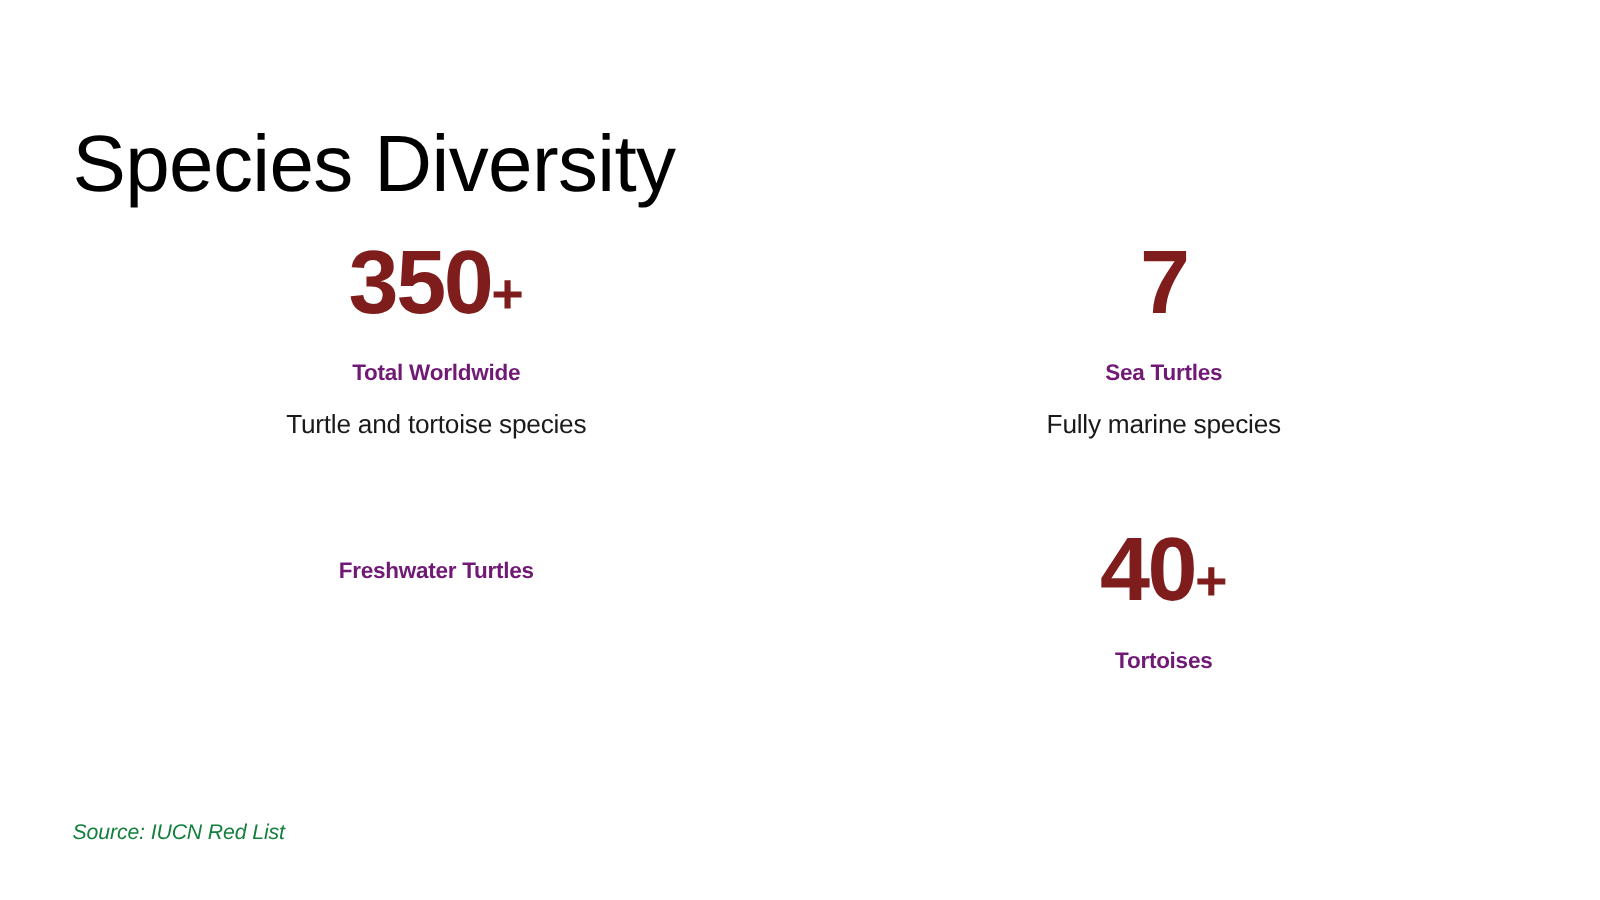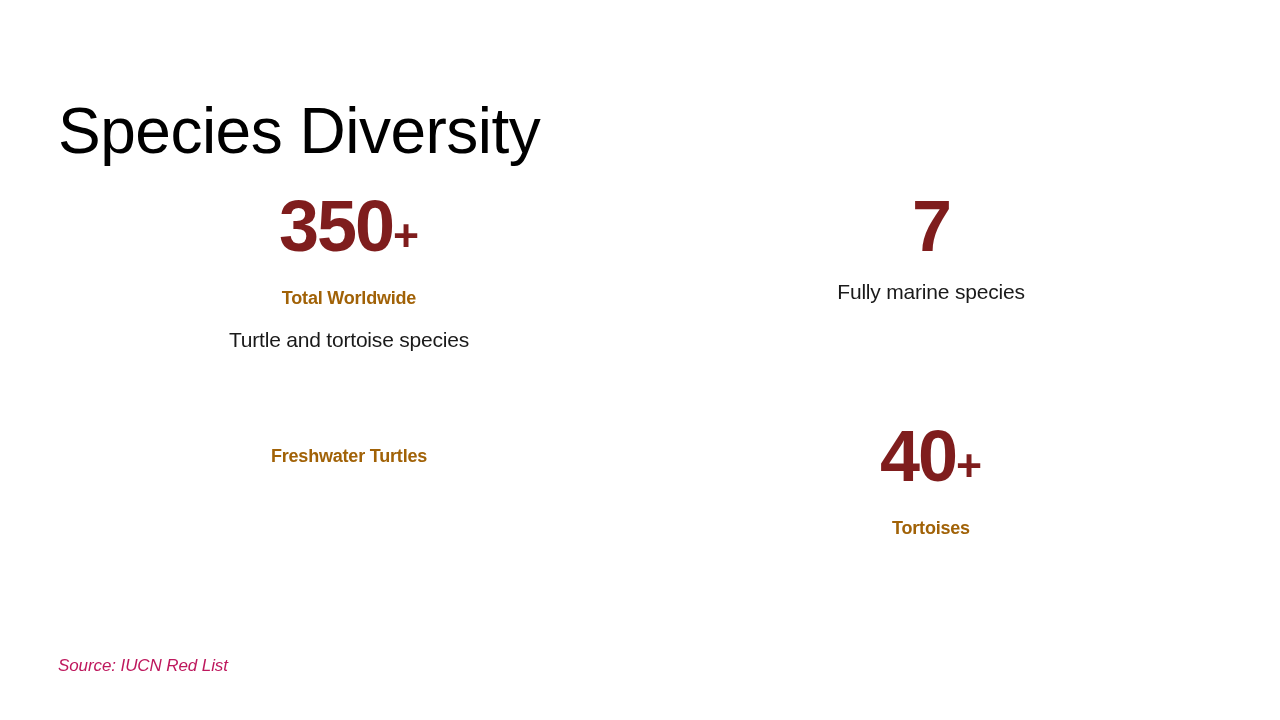--- a/index.html
+++ b/index.html
@@ -70,21 +70,21 @@
     letter-spacing: 0;
     vertical-align: baseline;
   }
 
   .stat-label {
     margin-top: 26px;
     font-size: 18px;
     font-weight: 700;
     letter-spacing: -0.2px;
     line-height: 1.2;
-    color: #a16207;
+    color: #701a75;
     white-space: nowrap;
   }
 
   .stat-desc {
     margin-top: 17px;
     font-size: 21px;
     font-weight: 400;
     letter-spacing: -0.2px;
     line-height: 1.2;
     color: #1a1a1a;
@@ -97,41 +97,42 @@
 
   
   .source-note {
     position: absolute;
     left: 58px;
     top: 656px;
     font-size: 17px;
     font-style: italic;
     font-weight: 400;
     letter-spacing: -0.1px;
-    color: #be185d;
+    color: #15803d;
     white-space: nowrap;
   }
 </style>
 </head>
 <body>
 
 <div class="slide">
 
   <h1 class="slide-title">Species Diversity</h1>
 
   <div class="stat-grid">
 
     <div class="stat-block">
       <div class="stat-value"><span>350</span><span class="stat-suffix">+</span></div>
       <div class="stat-label">Total Worldwide</div>
       <div class="stat-desc">Turtle and tortoise species</div>
     </div>
 
     <div class="stat-block">
       <div class="stat-value"><span>7</span><span class="stat-suffix"></span></div>
+      <div class="stat-label">Sea Turtles</div>
       <div class="stat-desc">Fully marine species</div>
     </div>
 
     <div class="stat-block">
       <div class="stat-label">Freshwater Turtles</div>
 
     </div>
 
     <div class="stat-block">
       <div class="stat-value"><span>40</span><span class="stat-suffix">+</span></div>

